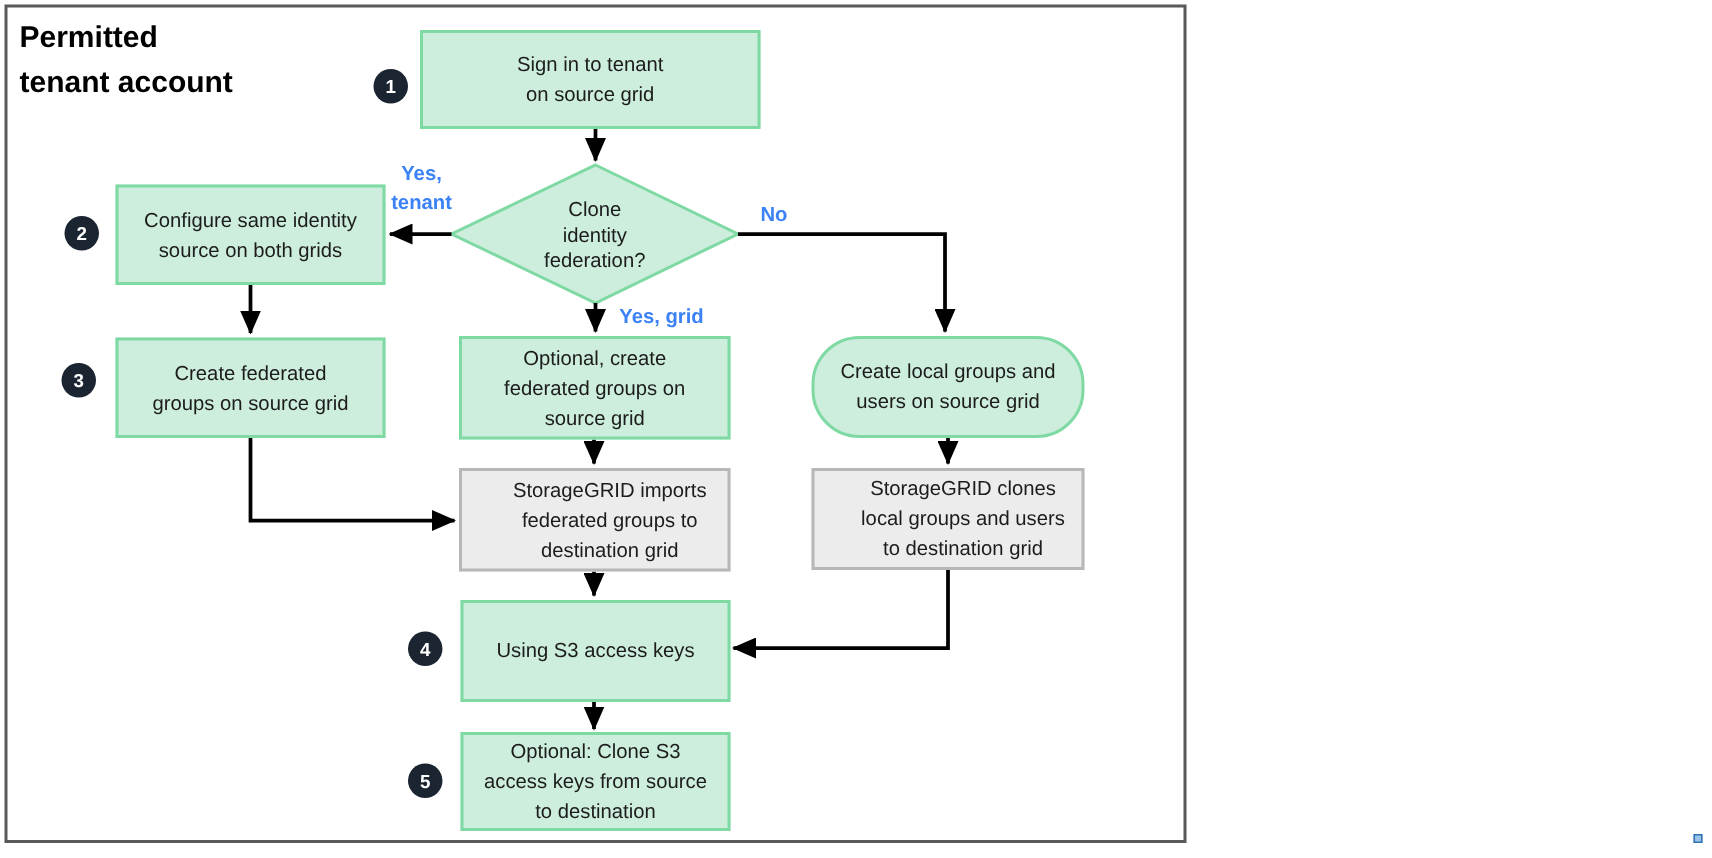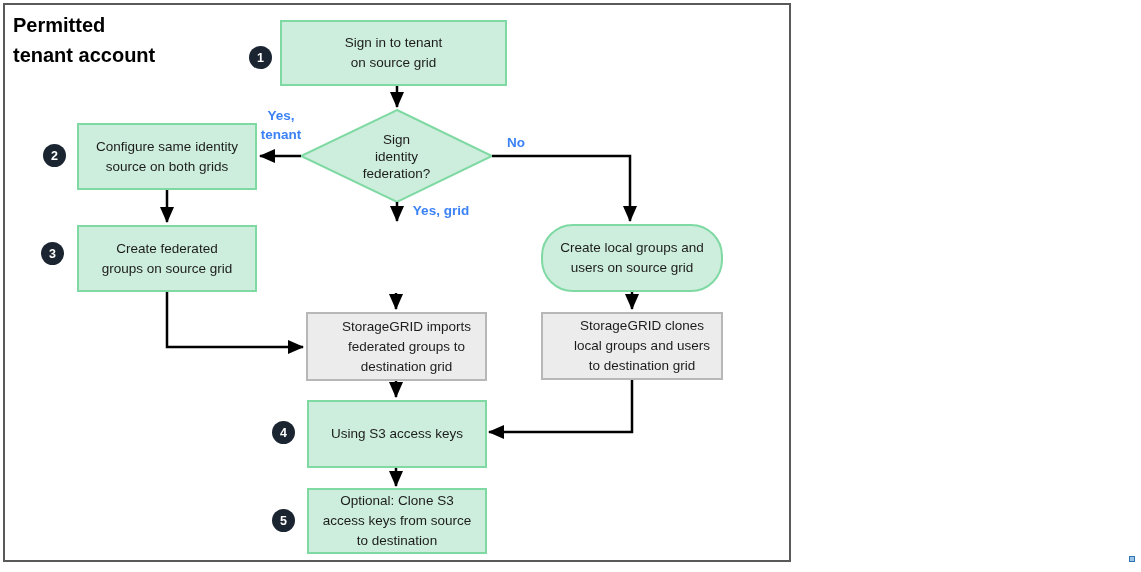--- a/index.html
+++ b/index.html
@@ -77,30 +77,33 @@
     <polyline points="396,293 396,309" marker-end="url(#ah)"></polyline>
     <polyline points="396,381 396,397" marker-end="url(#ah)"></polyline>
     <polyline points="632,292 632,309" marker-end="url(#ah)"></polyline>
     <polyline points="632,379 632,432 489,432" marker-end="url(#ah)"></polyline>
     <polyline points="396,468 396,486" marker-end="url(#ah)"></polyline>
   </svg>
 
   <div class="node green" style="left:280px;top:20px;width:227px;height:66px;">Sign in to tenant
 on source grid</div>
 
-  <div class="node decision-text" style="left:301px;top:110px;width:191px;height:92px;">Sign
+  <div class="node decision-text" style="left:301px;top:110px;width:191px;height:92px;">Clone
 identity
 federation?</div>
 
   <div class="node green" style="left:77px;top:123px;width:180px;height:67px;">Configure same identity
 source on both grids</div>
 
   <div class="node green" style="left:77px;top:225px;width:180px;height:67px;">Create federated
 groups on source grid</div>
 
+  <div class="node green" style="left:306px;top:224px;width:181px;height:69px;">Optional, create
+federated groups on
+source grid</div>
 
   <div class="node green" style="left:541px;top:224px;width:182px;height:68px;border-radius:32px;">Create local groups and
 users on source grid</div>
 
   <div class="node gray" style="left:306px;top:312px;width:181px;height:69px;">StorageGRID imports
 federated groups to
 destination grid</div>
 
   <div class="node gray" style="left:541px;top:312px;width:182px;height:68px;">StorageGRID clones
 local groups and users

